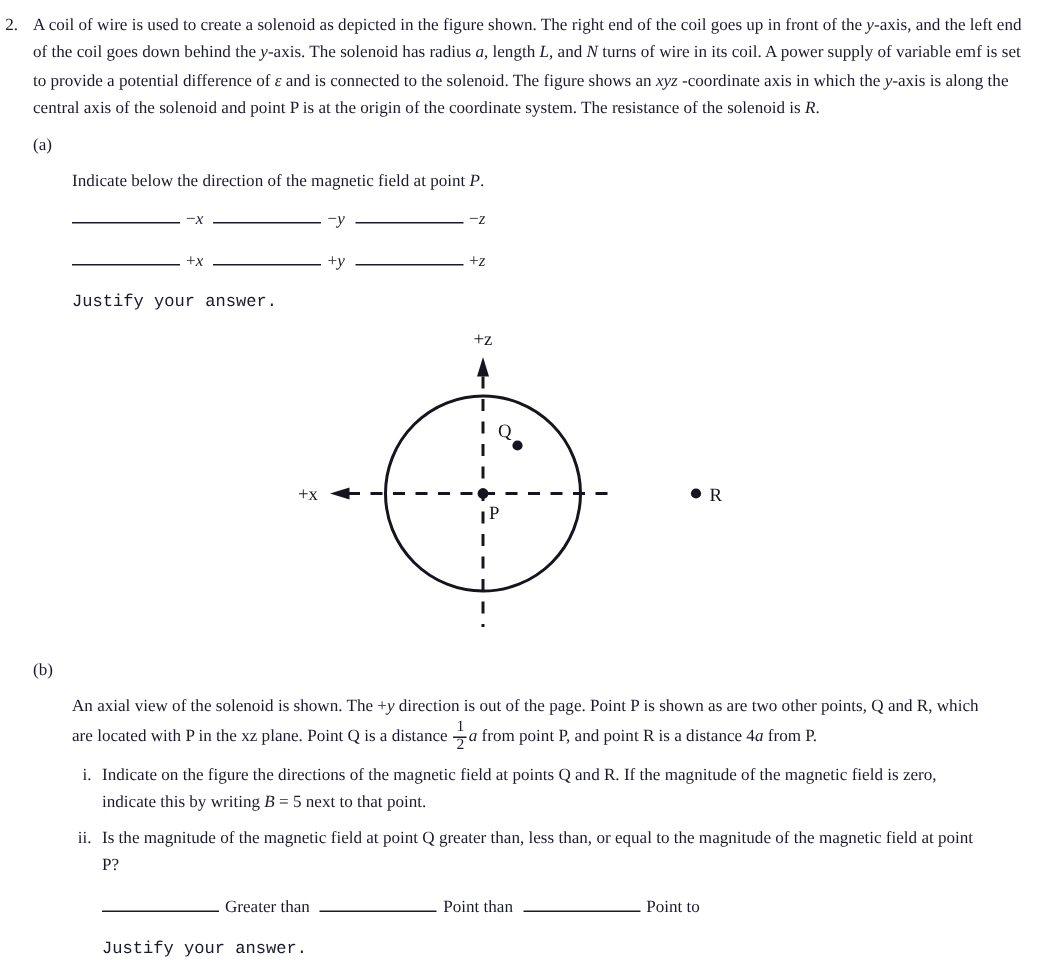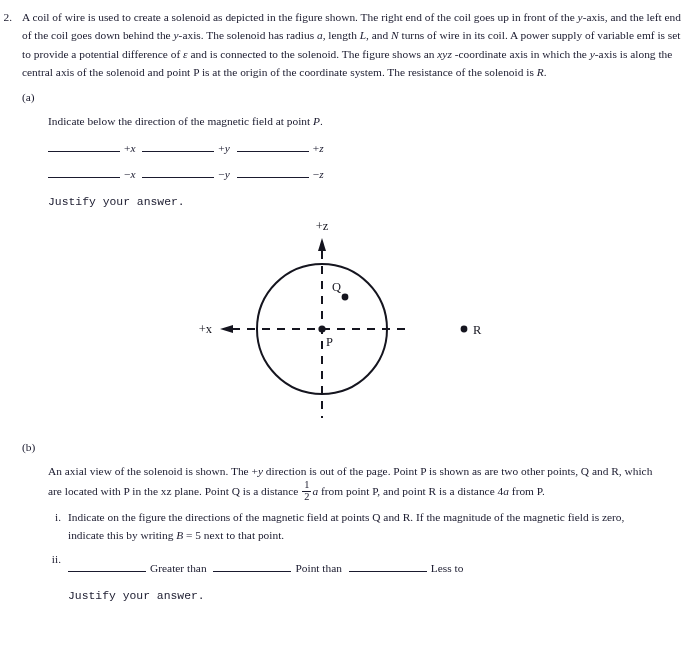--- a/index.html
+++ b/index.html
@@ -148,22 +148,22 @@
     <div class="prob-row">
       <div class="prob-num">2.</div>
       <div class="prob-body">
         <p class="stem" id="stem-text"><span>A coil of wire is used to create a solenoid as depicted in the figure shown. The right end of the coil goes up in front of the </span><span class="ital">y</span><span>-axis, and the left end of the coil goes down behind the </span><span class="ital">y</span><span>-axis. The solenoid has radius </span><span class="ital">a</span><span>, length </span><span class="ital">L</span><span>, and </span><span class="ital">N</span><span> turns of wire in its coil. A power supply of variable emf is set to provide a potential difference of </span><span class="ital">ε</span><span> and is connected to the solenoid. The figure shows an </span><span class="ital">xyz</span><span> -coordinate axis in which the </span><span class="ital">y</span><span>-axis is along the central axis of the solenoid and point P is at the origin of the coordinate system. The resistance of the solenoid is </span><span class="ital">R</span><span>.</span></p>
 
         <div class="part">
           <div class="part-label">(a)</div>
           <div class="part-body">
             <div><span>Indicate below the direction of the magnetic field at point </span><span class="ital">P</span><span>.</span></div>
 
+            <div class="blank-row second" id="blank-row-2"><span class="rule w1"></span><span class="opt"><span>−</span><span class="ital">x</span></span> <span class="rule w1"></span><span class="opt"><span>−</span><span class="ital">y</span></span> <span class="rule w1"></span><span class="opt"><span>−</span><span class="ital">z</span></span></div>
             <div class="blank-row" id="blank-row-1"><span class="rule w1"></span><span class="opt"><span>+</span><span class="ital">x</span></span> <span class="rule w1"></span><span class="opt"><span>+</span><span class="ital">y</span></span> <span class="rule w1"></span><span class="opt"><span>+</span><span class="ital">z</span></span></div>
-            <div class="blank-row second" id="blank-row-2"><span class="rule w1"></span><span class="opt"><span>−</span><span class="ital">x</span></span> <span class="rule w1"></span><span class="opt"><span>−</span><span class="ital">y</span></span> <span class="rule w1"></span><span class="opt"><span>−</span><span class="ital">z</span></span></div>
 
             <div class="justify">Justify your answer.</div>
           </div>
         </div>
       </div>
     </div>
   </div>
 
   <div class="figure">
     <svg width="695" height="210" viewBox="0 0 695 210" xmlns="http://www.w3.org/2000/svg">
@@ -202,21 +202,22 @@
             <div id="partb-text"><span>An axial view of the solenoid is shown. The +</span><span class="ital">y</span><span> direction is out of the page. Point P is shown as are two other points, Q and R, which are located with P in the xz plane. Point Q is a distance </span><span class="frac"><span class="num">1</span><span style="display: block; border-top: 1px solid rgb(26, 26, 46);"></span><span class="den">2</span></span><span class="ital">a</span><span>  from point P, and point R is a distance 4</span><span class="ital">a</span><span> from P.</span></div>
 
             <div class="subpart">
               <div class="subpart-label">i.</div>
               <div class="subpart-body" id="subpart-i-text"><span>Indicate on the figure the directions of the magnetic field at points Q and R. If the magnitude of the magnetic field is zero, indicate this by writing </span><span class="ital">B</span><span> = 5 next to that point.</span></div>
             </div>
 
             <div class="subpart">
               <div class="subpart-label">ii.</div>
               <div class="subpart-body">
-                <div class="blank-row" id="choices-row"><span class="rule w2"></span><span class="opt">Greater than</span> <span class="rule w2"></span><span class="opt">Point than</span> <span class="rule w2"></span><span class="opt">Less to</span></div>
+                <div id="subpart-ii-text"><span>Is the magnitude of the magnetic field at point Q greater than, less than, or equal to the magnitude of the magnetic field at point P?</span></div>
+                <div class="blank-row" id="choices-row"><span class="rule w2"></span><span class="opt">Greater than</span> <span class="rule w2"></span><span class="opt">Point than</span> <span class="rule w2"></span><span class="opt">Point to</span></div>
                 <div class="justify">Justify your answer.</div>
               </div>
             </div>
           </div>
         </div>
       </div>
     </div>
   </div>
 
 </div>

